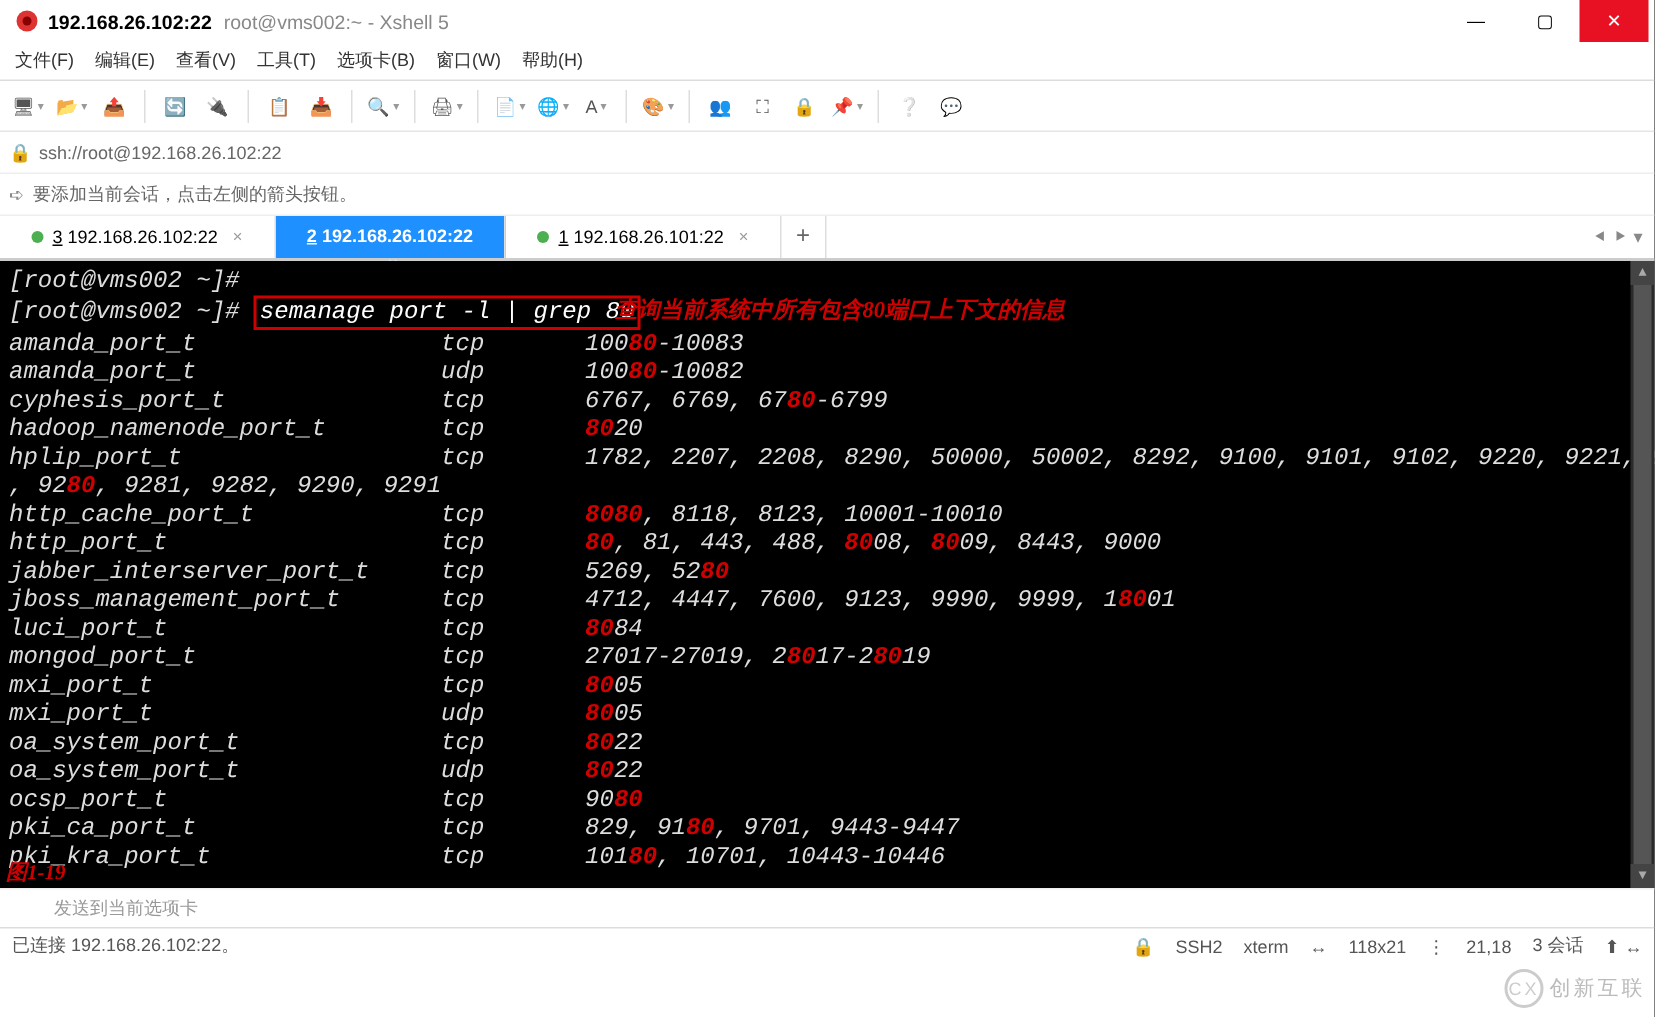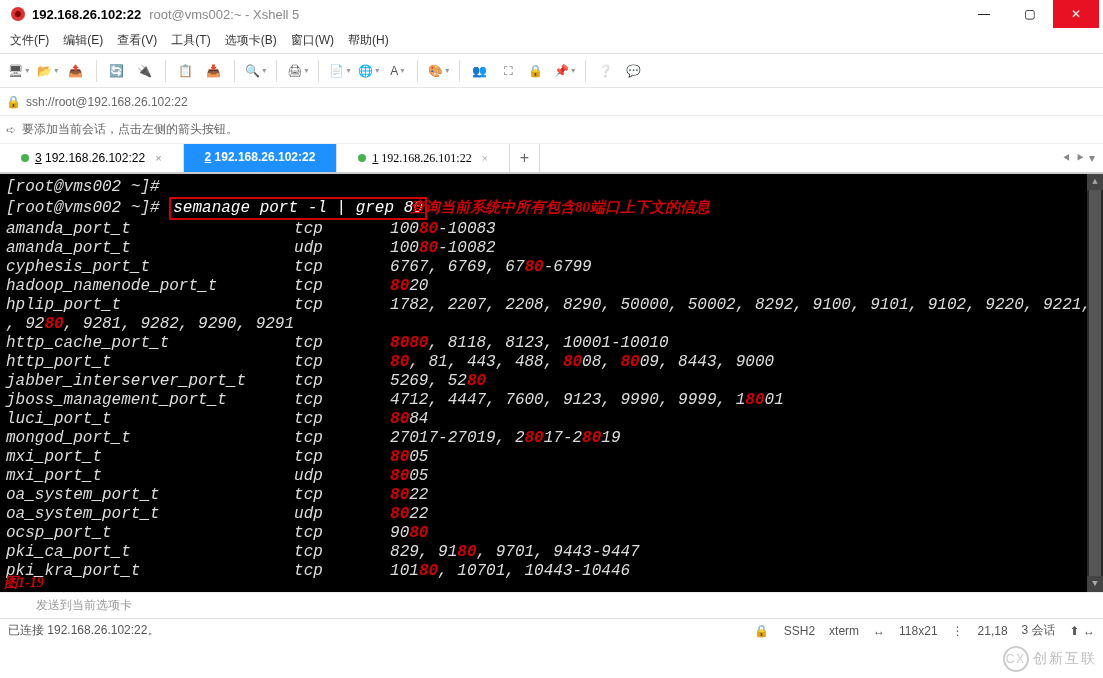--- a/index.html
+++ b/index.html
@@ -120,21 +120,21 @@
   <div class="tab" style="order: 0;">
       <span class="dot"></span>
       <span style="text-decoration: underline transparent;"><u>3</u> 192.168.26.102:22</span>
       <span class="close">×</span>
     </div>
     <div class="tab active" style="order: 1;">
       <span class="dot"></span>
       <span style="text-decoration: underline transparent;"><u>2</u> 192.168.26.102:22</span>
       <span class="close">×</span>
     </div>
-    <div class="tab" style="order: 2; font-family: Liberation Serif, serif;">
+    <div class="tab" style="order: 2;">
       <span class="dot"></span>
       <span style="text-decoration: underline transparent;"><u>1</u> 192.168.26.101:22</span>
       <span class="close">×</span>
     </div>
     <div class="spacer" style="order:97"></div>
   <div class="tab-add" style="order:96">+</div>
   <div class="navbtns" style="order:98">
     <span>⯇</span>
     <span>⯈</span>
     <span>▾</span>

